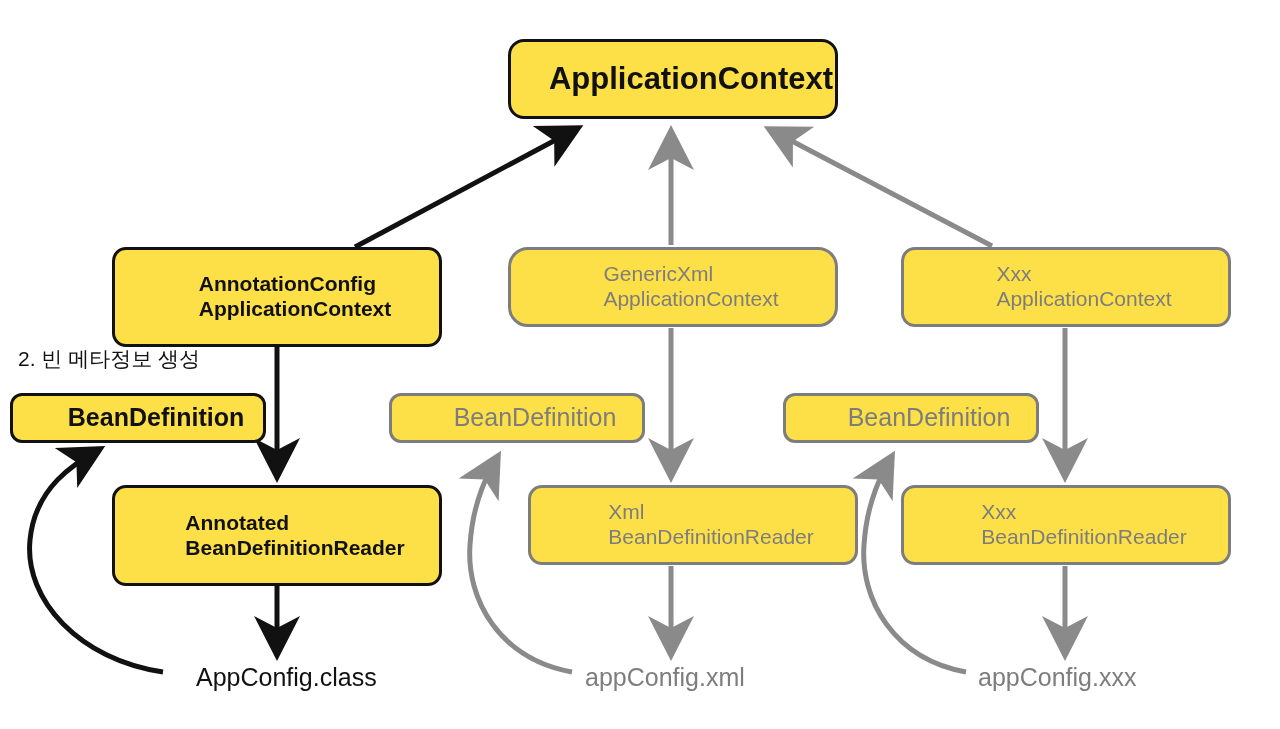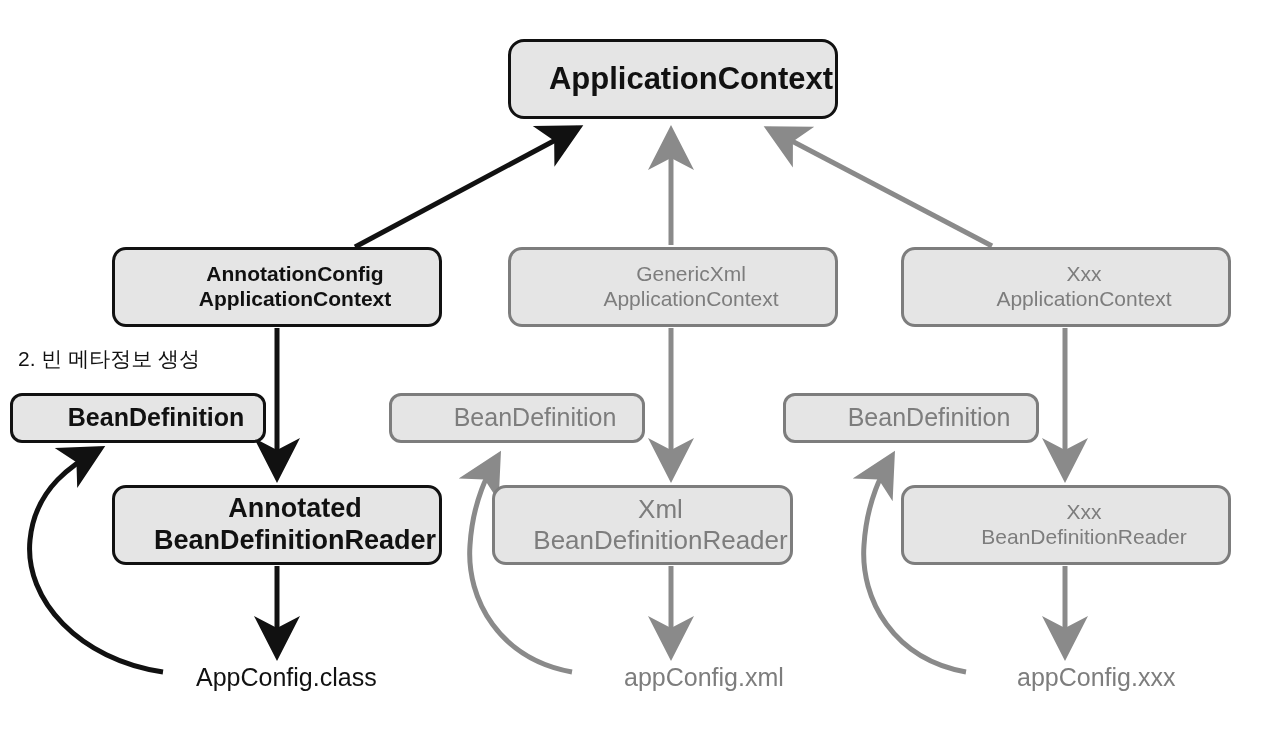--- a/index.html
+++ b/index.html
@@ -27,23 +27,22 @@
     width: 1280px;
     height: 729px;
     pointer-events: none;
   }
   .node {
     position: absolute;
     box-sizing: border-box;
     display: flex;
     align-items: center;
     justify-content: center;
-    text-align: center;
     border-radius: 14px;
-    background: #e5e5e5;
+    background: #fde047;
     line-height: 1.18;
     white-space: pre-line;
     padding-left: 36px;
   }
   .node.black {
     border: 3px solid #111111;
     color: #111111;
     font-weight: bold;
   }
   .node.gray {
@@ -58,35 +57,35 @@
   .label.black {
     color: #111111;
     font-weight: normal;
   }
   .filelabel {
     position: absolute;
     white-space: nowrap;
     font-weight: normal;
   }
   .filelabel.black { color: #111111; }
-  .filelabel.gray  { color: #7d7d7d; margin-left: 39px; }
+  .filelabel.gray  { color: #7d7d7d; }
 
   
   #n-root        { left:508px; top:39px;  width:330px; height:80px;  font-size:31px; border-radius:16px; }
 
-  #n-annctx      { left:112px; top:247px; width:330px; height:80px;  font-size:21px; }
-  #n-genxmlctx   { left:508px; top:247px; width:330px; height:80px;  font-size:21px; }
+  #n-annctx      { left:112px; top:247px; width:330px; height:100px;  font-size:21px; }
+  #n-genxmlctx   { left:508px; top:247px; width:330px; height:80px;  font-size:21px;border-radius:20px; }
   #n-xxxctx      { left:901px; top:247px; width:330px; height:80px;  font-size:21px; }
 
   #n-bd-left     { left:10px;  top:393px; width:256px; height:50px;  font-size:25px; border-radius:12px; }
   #n-bd-mid      { left:389px; top:393px; width:256px; height:50px;  font-size:25px; border-radius:12px; }
   #n-bd-right    { left:783px; top:393px; width:256px; height:50px;  font-size:25px; border-radius:12px; }
 
-  #n-annreader   { left:112px; top:485px; width:330px; height:80px;  font-size:27px; }
-  #n-xmlreader   { left:492px; top:485px; width:301px; height:80px;  font-size:26px; }
+  #n-annreader   { left:112px; top:485px; width:330px; height:101px;  font-size:21px; }
+  #n-xmlreader   { left:528px; top:485px; width:330px; height:80px;  font-size:21px; }
   #n-xxxreader   { left:901px; top:485px; width:330px; height:80px;  font-size:21px; }
 
   #lbl-step2     { left:18px;  top:345px; font-size:21px; }
   #lbl-step1     { left:68px;  top:596px; font-size:21px; }
 
   #f-appclass    { left:172px; top:663px; font-size:25px;margin-left:24px; }
   #f-appxml      { left:585px; top:663px; font-size:25px; }
   #f-appxxx      { left:978px; top:663px; font-size:25px; }
 </style>
 </head>

